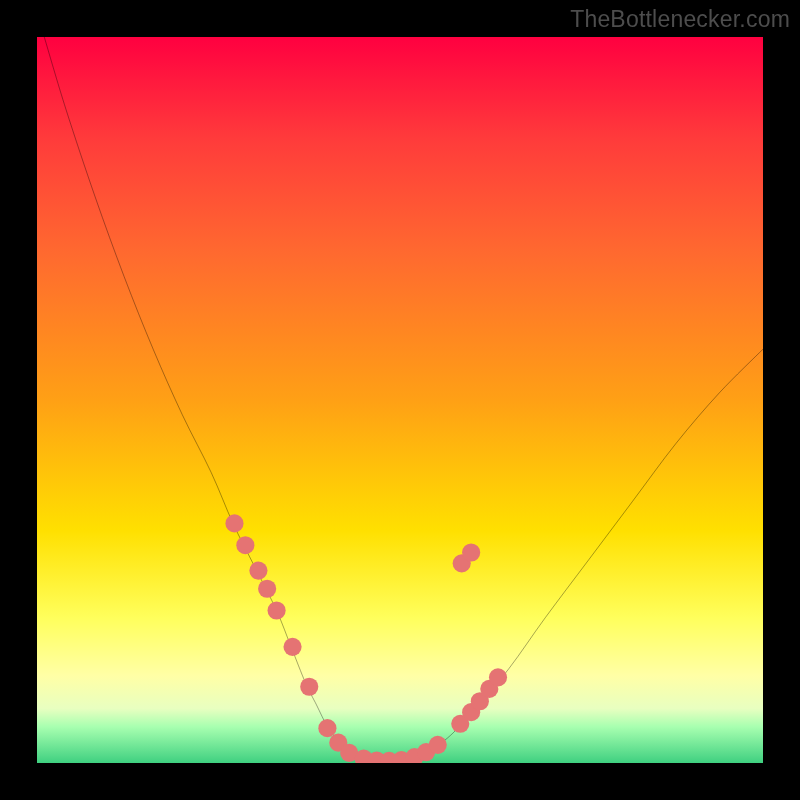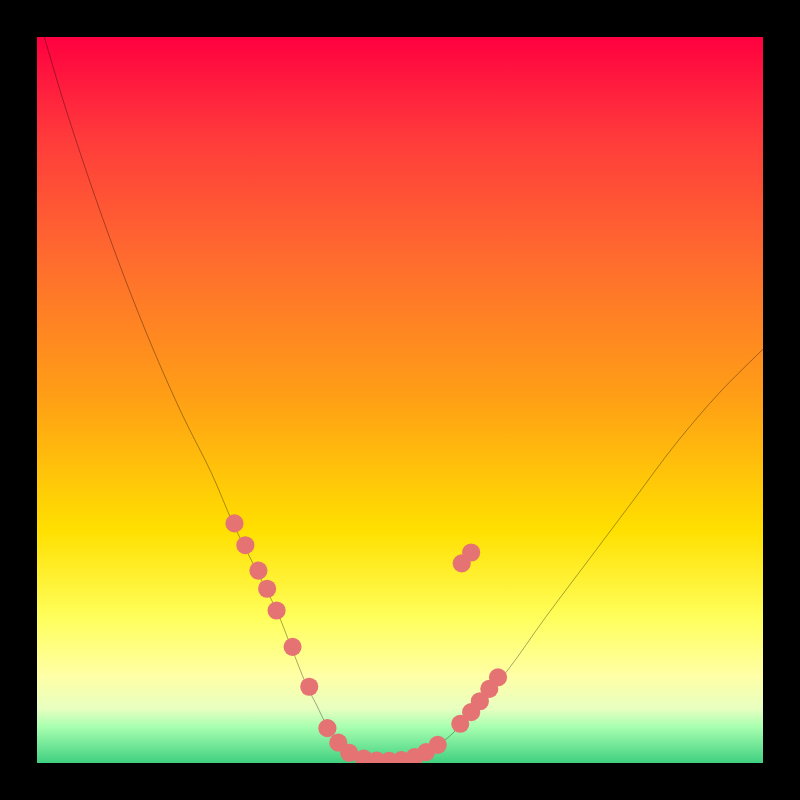--- a/index.html
+++ b/index.html
@@ -53,20 +53,21 @@
     font-size: 23px;
     font-weight: 500;
     letter-spacing: 0.2px;
     user-select: none;
   }
 </style>
 </head>
 <body>
 
 <div class="stage">
+  <div class="watermark">TheBottlenecker.com</div>
 
   <div class="plot">
     <svg class="curve-layer" viewBox="0 0 100 100" preserveAspectRatio="none">
       <path id="curve-path" fill="none" stroke="#000000" stroke-width="0.35" vector-effect="non-scaling-stroke" stroke-linejoin="round" d="M 1 0 C 1.5 1.6666666666666667, 2.833333333333333 6.333333333333334, 4 10 C 5.166666666666667 13.666666666666666, 6.666666666666667 18.166666666666668, 8 22 C 9.333333333333334 25.833333333333332, 10.666666666666666 29.5, 12 33 C 13.333333333333334 36.5, 14.666666666666666 39.833333333333336, 16 43 C 17.333333333333332 46.166666666666664, 18.666666666666668 49.166666666666664, 20 52 C 21.333333333333332 54.833333333333336, 22.833333333333332 57.5, 24 60 C 25.166666666666668 62.5, 26 64.83333333333333, 27 67 C 28 69.16666666666667, 29 71, 30 73 C 31 75, 32.166666666666664 77.16666666666667, 33 79 C 33.833333333333336 80.83333333333333, 34.333333333333336 82.33333333333333, 35 84 C 35.666666666666664 85.66666666666667, 36.416666666666664 87.66666666666667, 37 89 C 37.583333333333336 90.33333333333333, 38 91, 38.5 92 C 39 93, 39.5 94.16666666666667, 40 95 C 40.5 95.83333333333333, 41 96.41666666666667, 41.5 97 C 42 97.58333333333333, 42.416666666666664 98.1, 43 98.5 C 43.583333333333336 98.9, 44.166666666666664 99.2, 45 99.4 C 45.833333333333336 99.60000000000001, 46.833333333333336 99.73333333333333, 48 99.7 C 49.166666666666664 99.66666666666667, 50.666666666666664 99.65, 52 99.2 C 53.333333333333336 98.75, 54.666666666666664 98.03333333333333, 56 97 C 57.333333333333336 95.96666666666667, 58.5 94.66666666666667, 60 93 C 61.5 91.33333333333333, 63.333333333333336 89.16666666666667, 65 87 C 66.66666666666667 84.83333333333333, 68.16666666666667 82.5, 70 80 C 71.83333333333333 77.5, 74 74.66666666666667, 76 72 C 78 69.33333333333333, 80 66.66666666666667, 82 64 C 84 61.333333333333336, 86 58.5, 88 56 C 90 53.5, 92 51.166666666666664, 94 49 C 96 46.833333333333336, 99 44, 100 43"></path>
       <g id="marker-group">
           <circle cx="27.2" cy="67" r="1.25" fill="#e57373"></circle>
           <circle cx="28.7" cy="70" r="1.25" fill="#e57373"></circle>
           <circle cx="30.5" cy="73.5" r="1.25" fill="#e57373"></circle>
           <circle cx="31.7" cy="76" r="1.25" fill="#e57373"></circle>
           <circle cx="33" cy="79" r="1.25" fill="#e57373"></circle>

